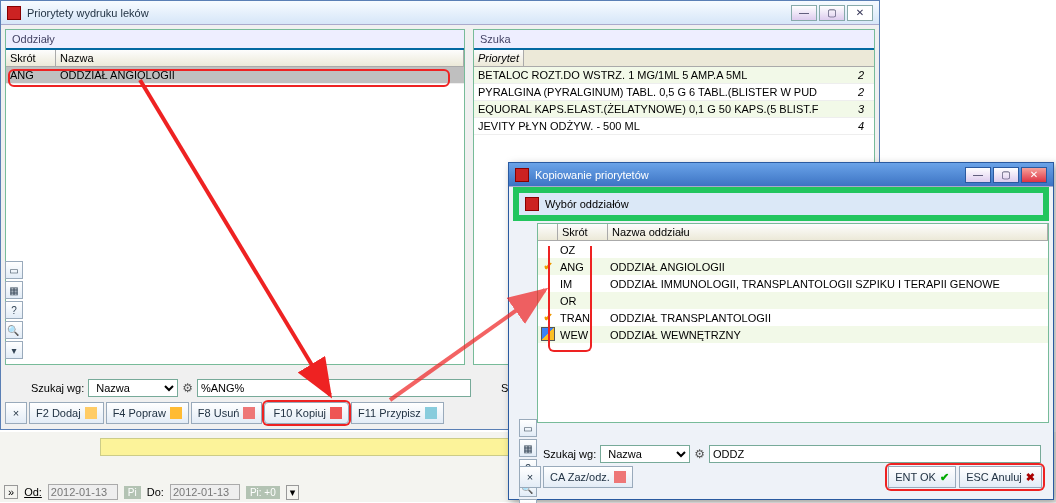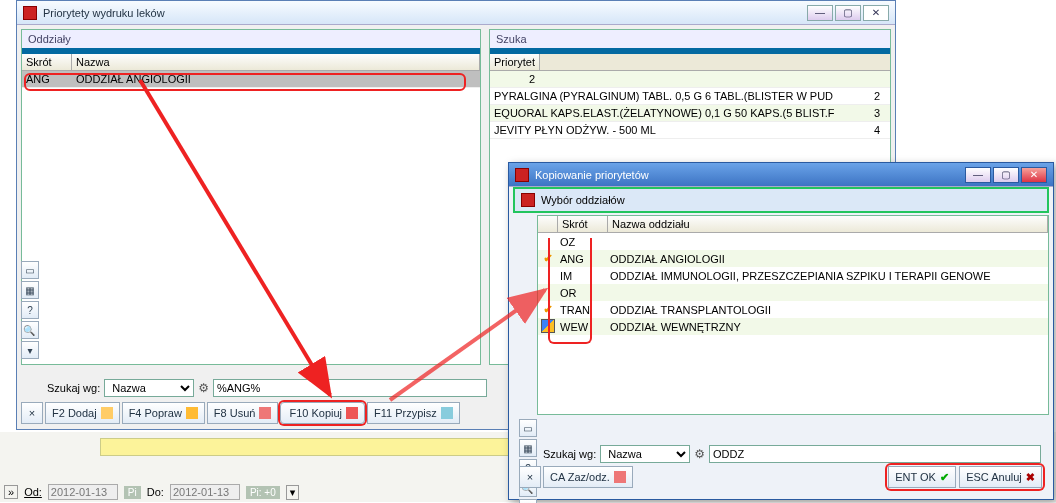--- a/index.html
+++ b/index.html
@@ -1,37 +1,37 @@
 <!DOCTYPE html>
 <html><head>
 <meta charset="utf-8">
 <style>
   * { box-sizing: border-box; font-family: Tahoma, Arial, sans-serif; font-size: 11px; }
   body { margin: 0; background: #fff; width: 1056px; height: 503px; position: relative; overflow: hidden; }
-  .main-window { position: absolute; left: 16px; top: 0; width: 880px; height: 430px; border: 1px solid #5a7fb5; background: #f0f0f0; }
+  .main-window { position: absolute; left: 0; top: 0; width: 880px; height: 430px; border: 1px solid #5a7fb5; background: #f0f0f0; }
   .titlebar { height: 24px; background: linear-gradient(#f7fbff,#d6e6f8); display: flex; align-items: center; padding: 0 6px; border-bottom: 1px solid #aac; }
   .titlebar .icon { width: 14px; height: 14px; background: #c22; margin-right: 6px; border: 1px solid #800; }
   .titlebar .title { flex: 1; color: #234; }
   .winbtns { display:flex; gap:2px;}
   .winbtns span{ width:26px; height:16px; border:1px solid #8aa; background:linear-gradient(#fff,#dce); display:inline-flex; align-items:center; justify-content:center; font-size:10px; color:#335;}
   .winbtns .close{ background:#fff; }
   .split { display:flex; position:absolute; top:24px; left:0; right:0; bottom:60px;}
   .panel { border:1px solid #7b9; background:#fff; margin:4px; display:flex; flex-direction:column; }
   .panel.left{ width:460px;}
   .panel.right{ flex:1;}
-  .panel-title{ background:#eef; padding:3px 6px; color:#446; border-bottom:6px solid #0369a1;}
+  .panel-title{ background:#eef; padding:3px 6px; color:#446; border-bottom:2px solid #0369a1;}
   .grid{ flex:1; overflow:auto; background:#fff; position:relative;}
   .grid-header{ display:flex; background:#ece9d8; border-bottom:1px solid #aaa;}
   .grid-header .col{ border-right:1px solid #aaa; padding:2px 4px; background:linear-gradient(#fdfdfd,#ece9d8);}
   .grid-row{ display:flex; border-bottom:1px solid #eee;}
   .grid-row.sel{ background:#bfbfbf;}
   .grid-row.alt{ background:#f2f9e8;}
   .grid-row .cell{ padding:2px 4px; border-right:1px solid transparent; overflow:hidden; white-space:nowrap;}
   .left .col1{ width:50px;} .left .col2{ flex:1;}
-  .right .col1{ width:345px;} .right .col2{ width:50px; text-align:right;}
+  .right .col1{ width:345px;} .right .col2{ width:50px; text-align:right;font-style:italic;}
   .side-tools{ position:absolute; left:4px; top:260px; width:20px; display:flex; flex-direction:column; gap:2px;}
   .toolbtn{ width:18px; height:18px; border:1px solid #9ab; background:linear-gradient(#fff,#e2ecf7); display:flex; align-items:center; justify-content:center; font-size:10px; color:#345;}
   .search-row{ position:absolute; left:4px; right:4px; display:flex; align-items:center; gap:4px; height:22px;}
   .search-row.s1{ bottom:30px;}
   .search-row input.text, .search-row select{ border:1px solid #7a9; height:18px; padding:0 3px; background:#fff;}
   .btnbar{ position:absolute; left:4px; right:4px; bottom:4px; height:24px; display:flex; align-items:center; gap:2px;}
   .btn{ height:22px; border:1px solid #9ab; background:linear-gradient(#fff,#e3ecf6); display:flex; align-items:center; padding:0 6px; gap:4px; color:#234;}
   .btn .ic{ width:12px; height:12px; background:#8ac; }
   .btn.red-ring{ box-shadow:0 0 0 2px #e22; border-radius:4px;padding-left:8px;}
   .status-area{ position:absolute; left:0; bottom:0; right:0; height:50px; background:#f4f4f0;}
@@ -39,21 +39,21 @@
   .status-line{ position:absolute; left:4px; bottom:4px; display:flex; align-items:center; gap:6px;}
   .status-line .chip{ background:#b3c3b3; color:#fff; padding:1px 4px; font-size:10px;}
   .status-line input{ width:70px; border:1px solid #aaa; background:#eee; color:#777; padding:1px 2px;}
   
   .dialog{ position:absolute; left:508px; top:162px; width:546px; height:338px; border:1px solid #2a5aa0; background:#eef2f8; box-shadow:3px 3px 8px rgba(0,0,0,.35);}
   .dialog .titlebar{ background:linear-gradient(#6aa3e8,#3d74c4); color:#fff;}
   .dialog .titlebar .title{ color:#fff; font-weight:normal;}
   .dialog .winbtns span{ border-color:#2a5aa0;}
   .dialog .winbtns .close{ background:linear-gradient(#f5a19a,#d34); color:#fff;}
   .dialog-body{ position:absolute; top:24px; left:4px; right:4px; bottom:4px;}
-  .sub-title{ background:#dbe8f7; padding:4px 6px; border:2px solid #22c55e; display:flex; align-items:center; gap:6px;}
+  .sub-title{ background:#dbe8f7; padding:4px 6px; border:6px solid #22c55e; display:flex; align-items:center; gap:6px;}
   .sub-title .icon{ width:14px; height:14px; background:#c22; border:1px solid #800;}
   .dgrid{ border:1px solid #7b9; background:#fff; height:200px; margin-top:2px; position:relative;}
   .dgrid .grid-header .dc0{ width:20px;} .dgrid .grid-header .dc1{ width:50px;} .dgrid .grid-header .dc2{ flex:1;}
   .drow{ display:flex; align-items:center; height:17px;}
   .drow.alt{ background:#f2f9e8;}
   .drow .dc0{ width:20px; text-align:center;} .drow .dc1{ width:50px; padding-left:2px;} .drow .dc2{ flex:1; padding-left:2px;}
   .check{ color:#e90; font-weight:bold;}
   .pencil{ display:inline-block; width:14px; height:14px; background:linear-gradient(135deg,#3b82f6 50%,#fbbf24 50%); border:1px solid #555;}
   .dialog .side-tools{ left:6px; top:236px;}
   .dialog .search-row{ left:30px; right:8px; bottom:30px;}
@@ -99,20 +99,21 @@
       </div>
     </div>
 
     <div class="panel right">
       <div class="panel-title">Szuka</div>
       <div class="grid">
         <div class="grid-header">
           <div class="col col2">Priorytet</div>
         </div>
         <div class="grid-row alt">
+            <div class="cell col1">BETALOC ROZT.DO WSTRZ. 1 MG/1ML 5 AMP.A 5ML</div>
             <div class="cell col2">2</div>
           </div>
         <div class="grid-row">
             <div class="cell col1">PYRALGINA (PYRALGINUM) TABL. 0,5 G 6 TABL.(BLISTER W PUD</div>
             <div class="cell col2">2</div>
           </div>
         <div class="grid-row alt">
             <div class="cell col1">EQUORAL KAPS.ELAST.(ŻELATYNOWE) 0,1 G 50 KAPS.(5 BLIST.F</div>
             <div class="cell col2">3</div>
           </div>
@@ -211,21 +212,21 @@
           <div class="dc1">OZ</div>
         </div>
       <div class="drow alt">
           <div class="dc0"><span class="check">✔</span></div>
           <div class="dc1">ANG</div>
           <div class="dc2">ODDZIAŁ ANGIOLOGII</div>
         </div>
       <div class="drow">
           <div class="dc0"></div>
           <div class="dc1">IM</div>
-          <div class="dc2">ODDZIAŁ IMMUNOLOGII, PRZESZCZEPIANIA SZPIKU I TERAPII GENOWE</div>
+          <div class="dc2">ODDZIAŁ IMMUNOLOGII, TRANSPLANTOLOGII SZPIKU I TERAPII GENOWE</div>
         </div>
       <div class="drow alt">
           <div class="dc0"></div>
           <div class="dc1">OR</div>
         </div>
       <div class="drow">
           <div class="dc0"><span class="check">✔</span></div>
           <div class="dc1">TRAN</div>
           <div class="dc2">ODDZIAŁ TRANSPLANTOLOGII</div>
         </div>

